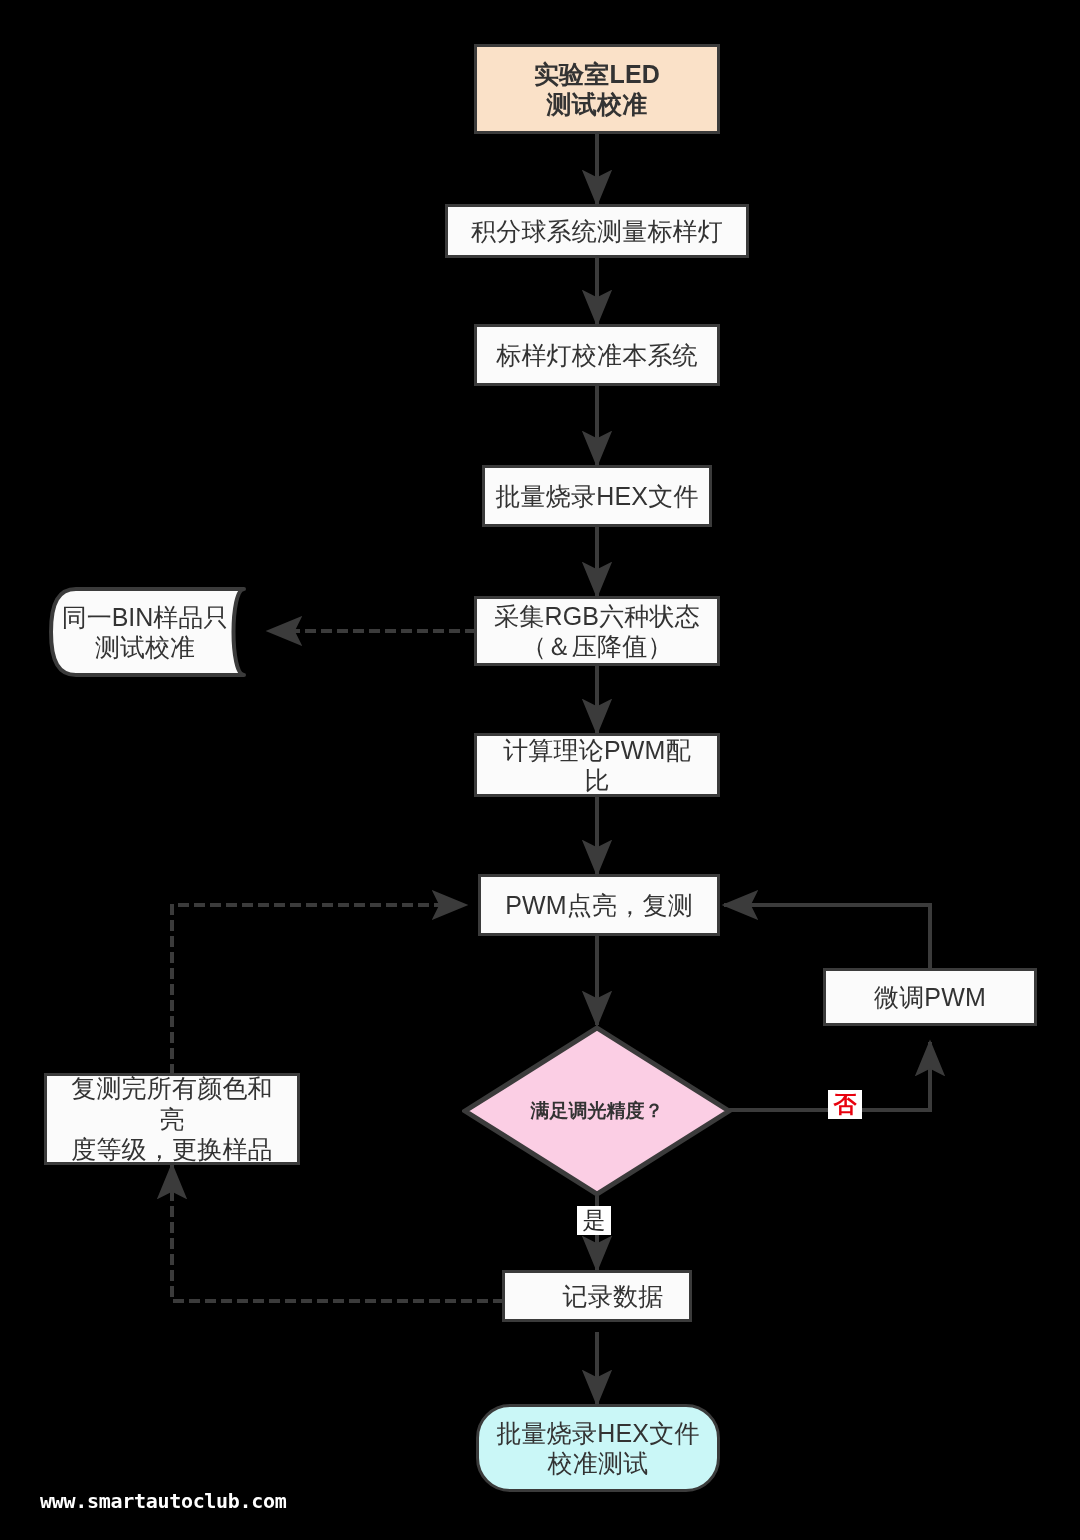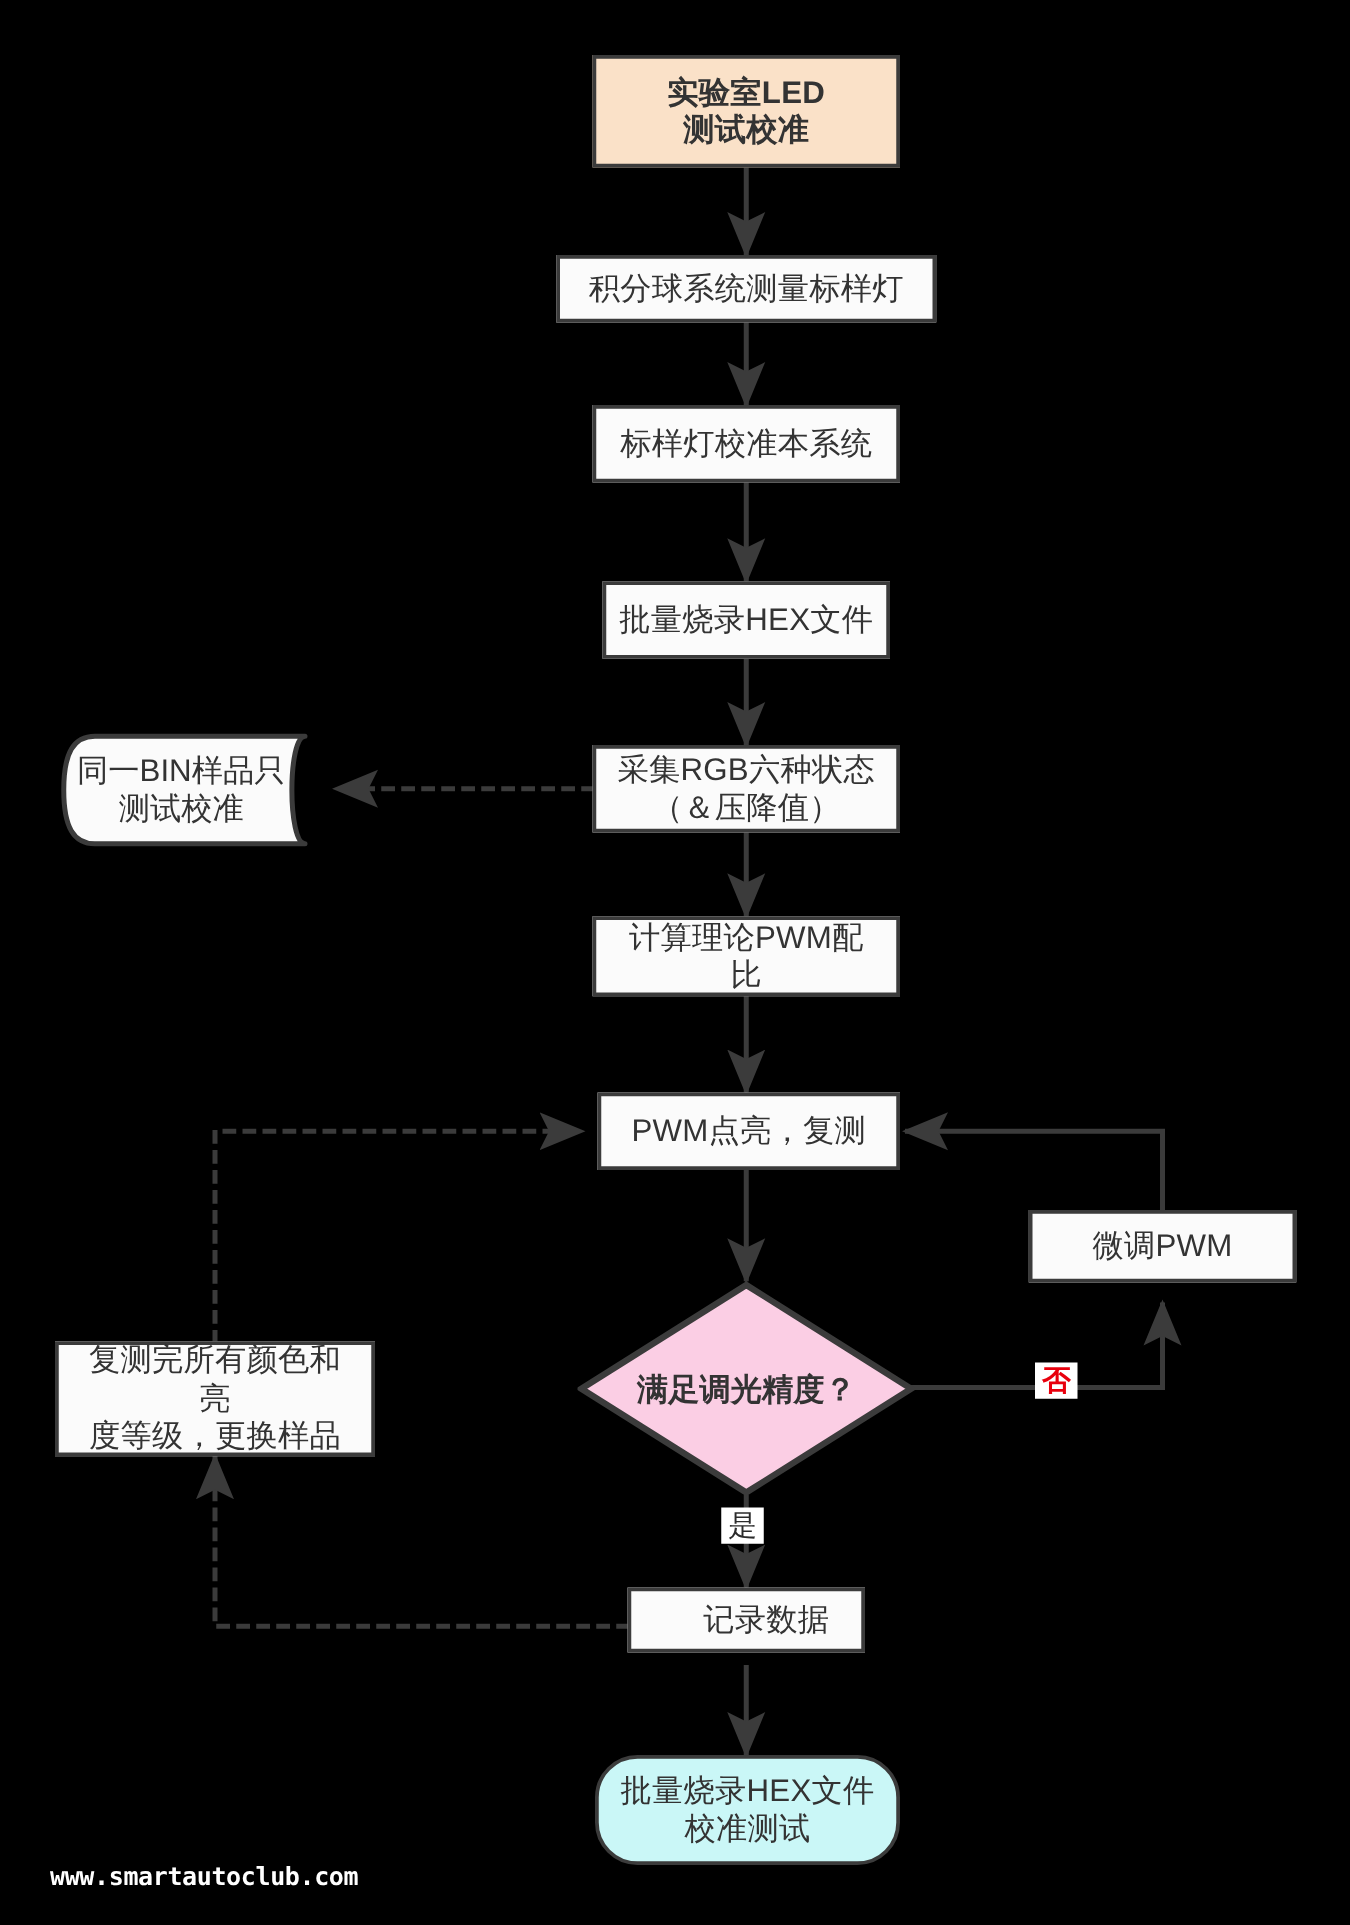--- a/index.html
+++ b/index.html
@@ -73,21 +73,21 @@
   }
   .diamond-wrap svg { position: absolute; left: 0; top: 0; }
   .diamond-label {
     position: absolute;
     left: 0; top: 0;
     width: 100%;
     height: 100%;
     display: flex;
     align-items: center;
     justify-content: center;
-    font-size: 25px;
+    font-size: 19px;
     font-weight: bold;
     color: #333333;
     z-index: 2;
   }
   .edge-label {
     position: absolute;
     z-index: 4;
     background: #ffffff;
     color: #2b2b2b;
     font-size: 23px;

